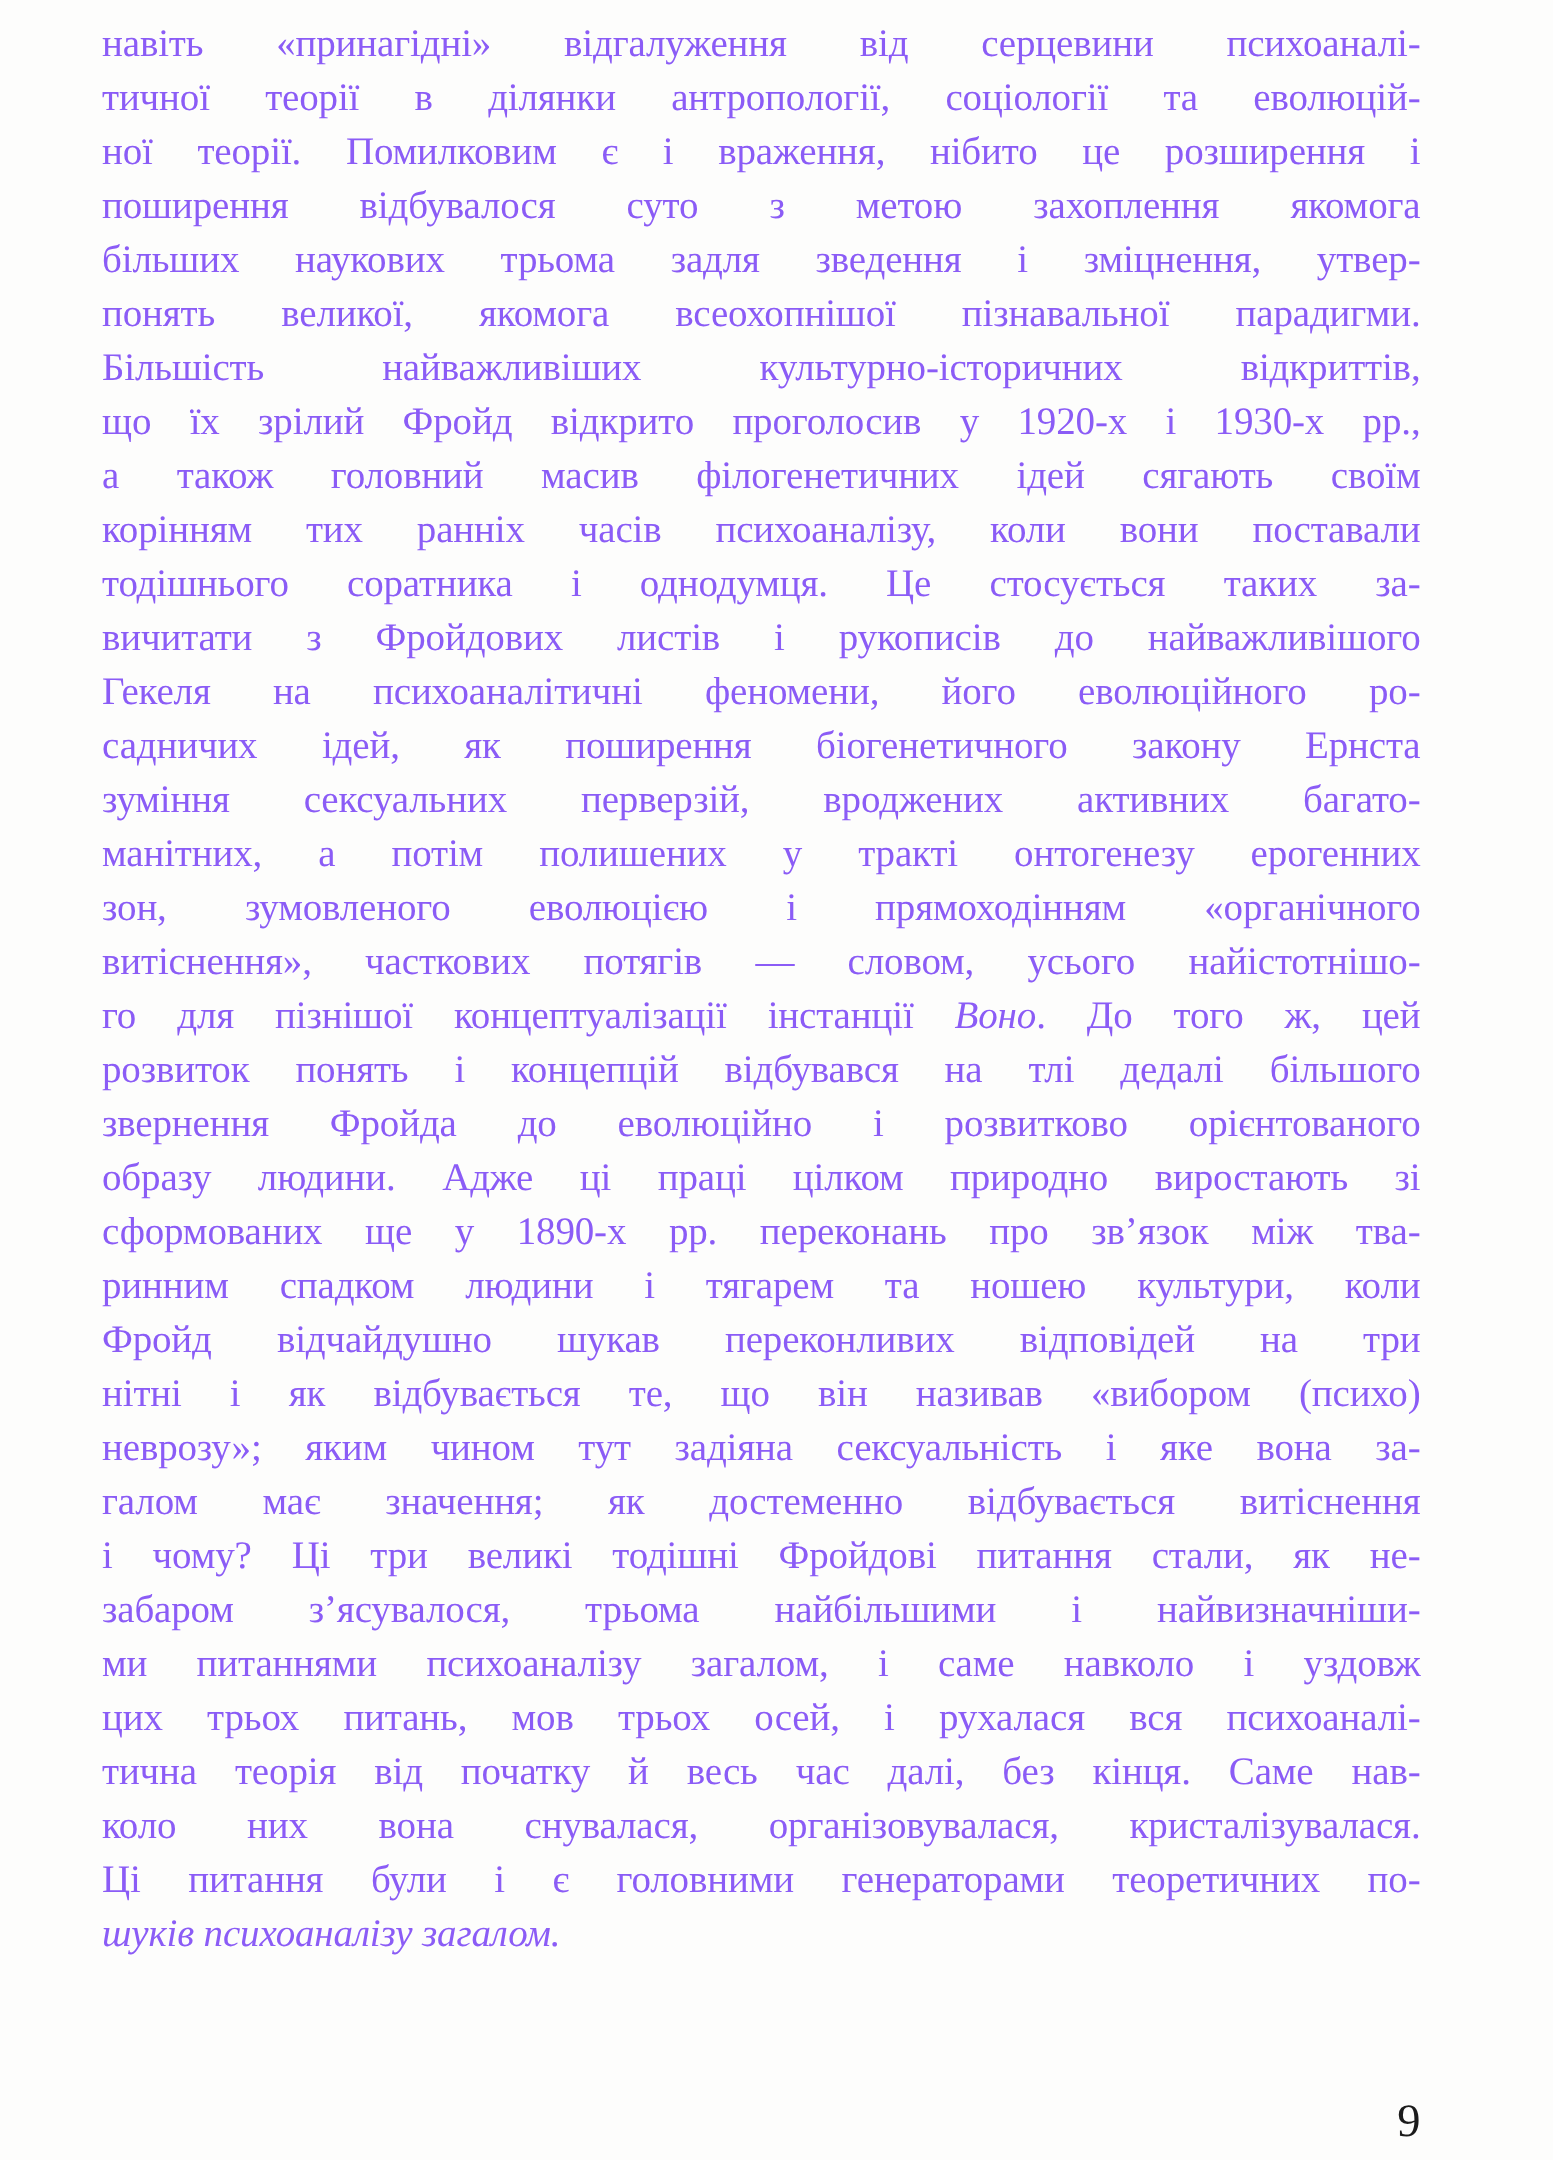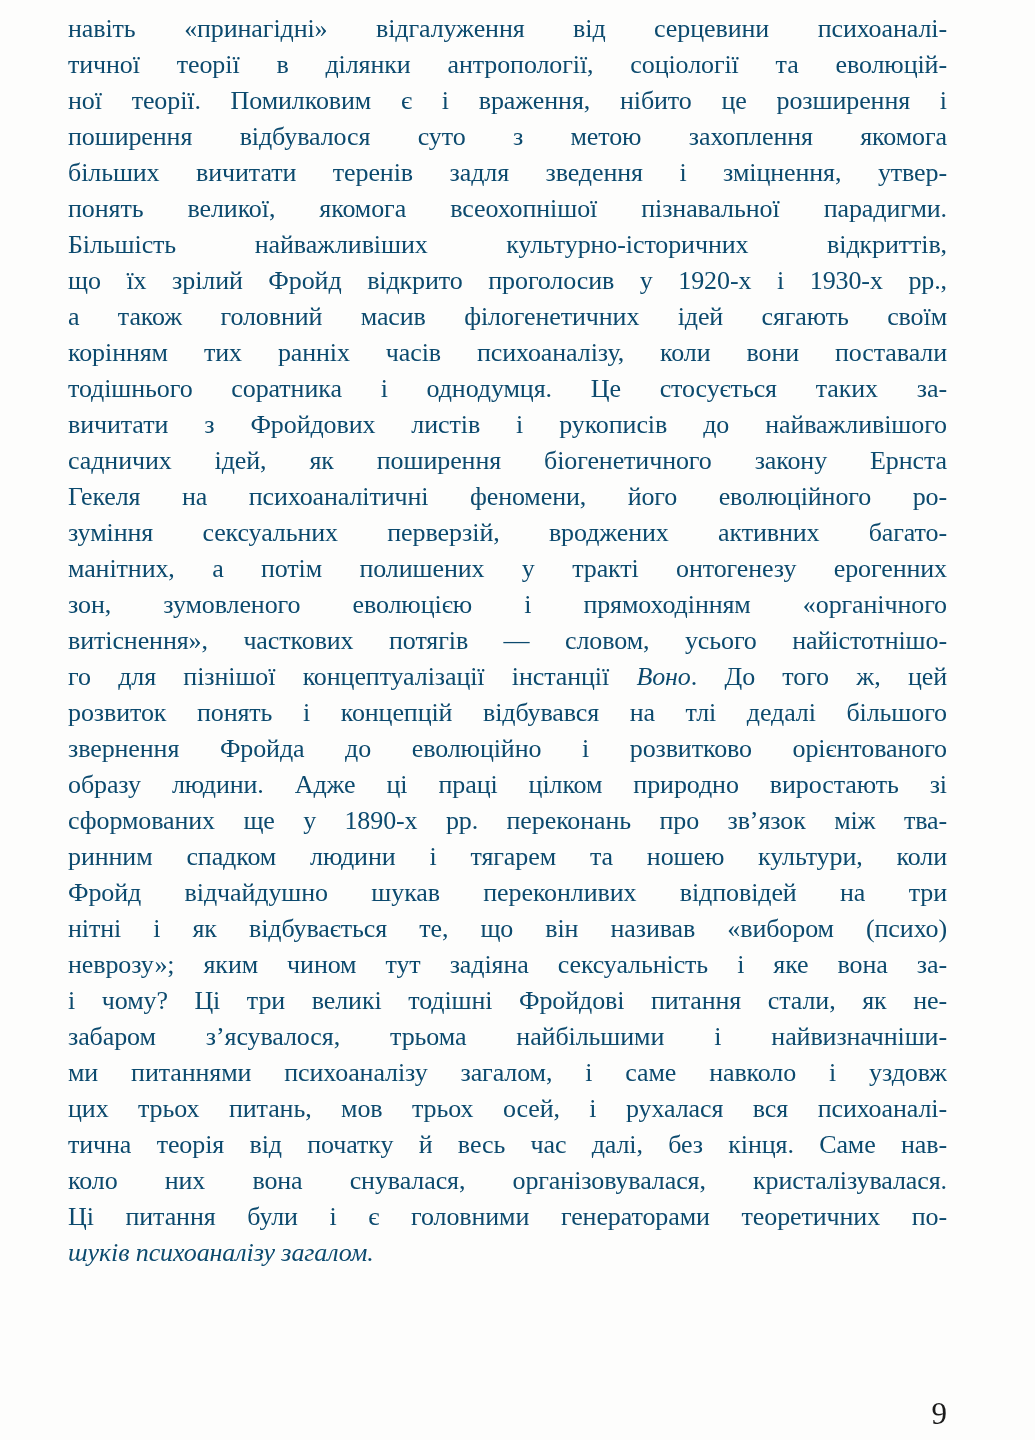--- a/index.html
+++ b/index.html
@@ -13,21 +13,21 @@
     height: 1440px;
     background: #fdfdfc;
     overflow: hidden;
     font-family: "Liberation Serif", "DejaVu Serif", serif;
   }
   .text-block {
     position: absolute;
     left: 68px;
     top: 11px;
     width: 879px;
-    color: #0c4a6e;
+    color: #8b5cf6;
   }
   .text-line {
     font-size: 26px;
     line-height: 36px;
     text-align: justify;
     text-align-last: justify;
     white-space: normal;
     letter-spacing: -0.1px;
   }
   .text-line.no-justify {
@@ -50,43 +50,44 @@
 </style>
 </head>
 <body>
 
 <div class="page">
   <div class="text-block" id="text-block">
       <div class="text-line">навіть «принагідні» відгалуження від серцевини психоаналі-</div>
       <div class="text-line">тичної теорії в ділянки антропології, соціології та еволюцій-</div>
       <div class="text-line">ної теорії. Помилковим є і враження, нібито це розширення і</div>
       <div class="text-line">поширення відбувалося суто з метою захоплення якомога</div>
-      <div class="text-line">більших вичитати теренів задля зведення і зміцнення, утвер-</div>
+      <div class="text-line">більших наукових трьома задля зведення і зміцнення, утвер-</div>
       <div class="text-line">понять великої, якомога всеохопнішої пізнавальної парадигми.</div>
       <div class="text-line">Більшість найважливіших культурно-історичних відкриттів,</div>
       <div class="text-line">що їх зрілий Фройд відкрито проголосив у 1920-х і 1930-х рр.,</div>
       <div class="text-line">а також головний масив філогенетичних ідей сягають своїм</div>
       <div class="text-line">корінням тих ранніх часів психоаналізу, коли вони поставали</div>
       <div class="text-line">тодішнього соратника і однодумця. Це стосується таких за-</div>
       <div class="text-line">вичитати з Фройдових листів і рукописів до найважливішого</div>
+      <div class="text-line">Гекеля на психоаналітичні феномени, його еволюційного ро-</div>
       <div class="text-line">садничих ідей, як поширення біогенетичного закону Ернста</div>
-      <div class="text-line">Гекеля на психоаналітичні феномени, його еволюційного ро-</div>
       <div class="text-line">зуміння сексуальних перверзій, вроджених активних багато-</div>
       <div class="text-line">манітних, а потім полишених у тракті онтогенезу ерогенних</div>
       <div class="text-line">зон, зумовленого еволюцією і прямоходінням «органічного</div>
       <div class="text-line">витіснення», часткових потягів — словом, усього найістотнішо-</div>
       <div class="text-line">го для пізнішої концептуалізації інстанції <em>Воно</em>. До того ж, цей</div>
       <div class="text-line">розвиток понять і концепцій відбувався на тлі дедалі більшого</div>
       <div class="text-line">звернення Фройда до еволюційно і розвитково орієнтованого</div>
       <div class="text-line">образу людини. Адже ці праці цілком природно виростають зі</div>
       <div class="text-line">сформованих ще у 1890-х рр. переконань про зв’язок між тва-</div>
       <div class="text-line">ринним спадком людини і тягарем та ношею культури, коли</div>
       <div class="text-line">Фройд відчайдушно шукав переконливих відповідей на три</div>
       <div class="text-line">нітні і як відбувається те, що він називав «вибором (психо)</div>
       <div class="text-line">неврозу»; яким чином тут задіяна сексуальність і яке вона за-</div>
+      <div class="text-line">галом має значення; як достеменно відбувається витіснення</div>
       <div class="text-line">і чому? Ці три великі тодішні Фройдові питання стали, як не-</div>
       <div class="text-line">забаром з’ясувалося, трьома найбільшими і найвизначніши-</div>
       <div class="text-line">ми питаннями психоаналізу загалом, і саме навколо і уздовж</div>
       <div class="text-line">цих трьох питань, мов трьох осей, і рухалася вся психоаналі-</div>
       <div class="text-line">тична теорія від початку й весь час далі, без кінця. Саме нав-</div>
       <div class="text-line">коло них вона снувалася, організовувалася, кристалізувалася.</div>
       <div class="text-line">Ці питання були і є головними генераторами теоретичних по-</div>
       <div class="text-line no-justify">шуків психоаналізу загалом.</div>
     </div>
   <div class="page-number">9</div>

